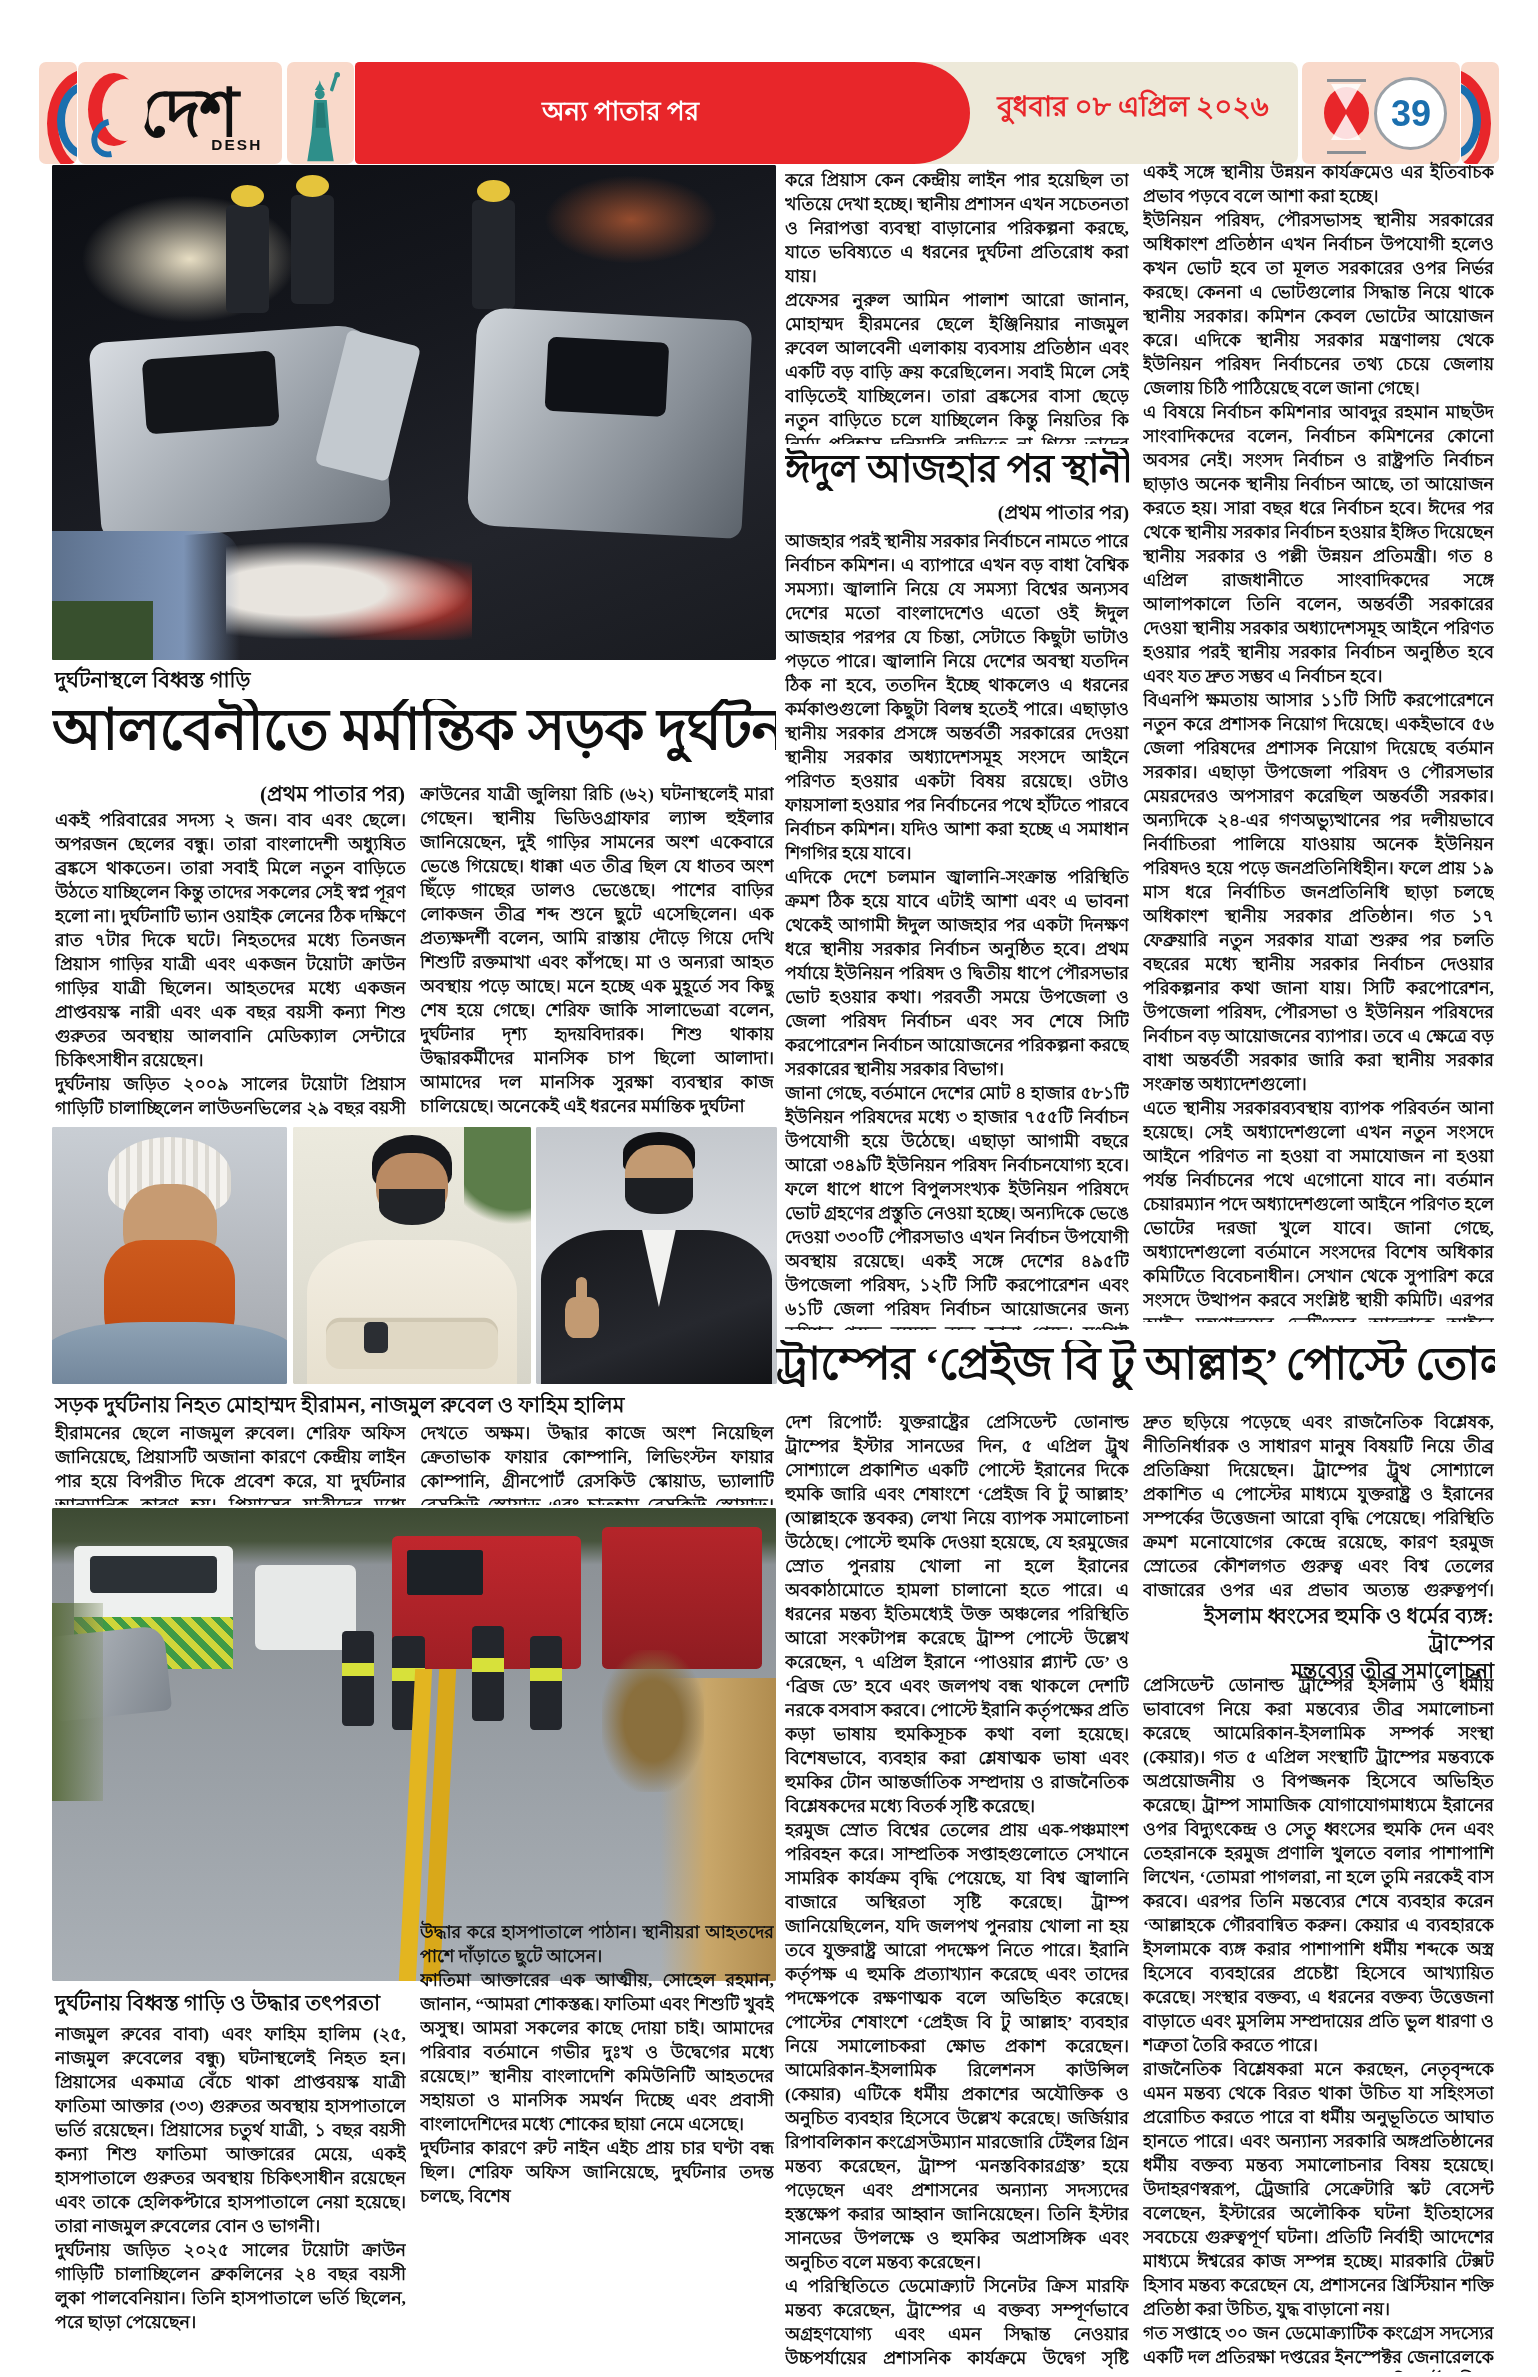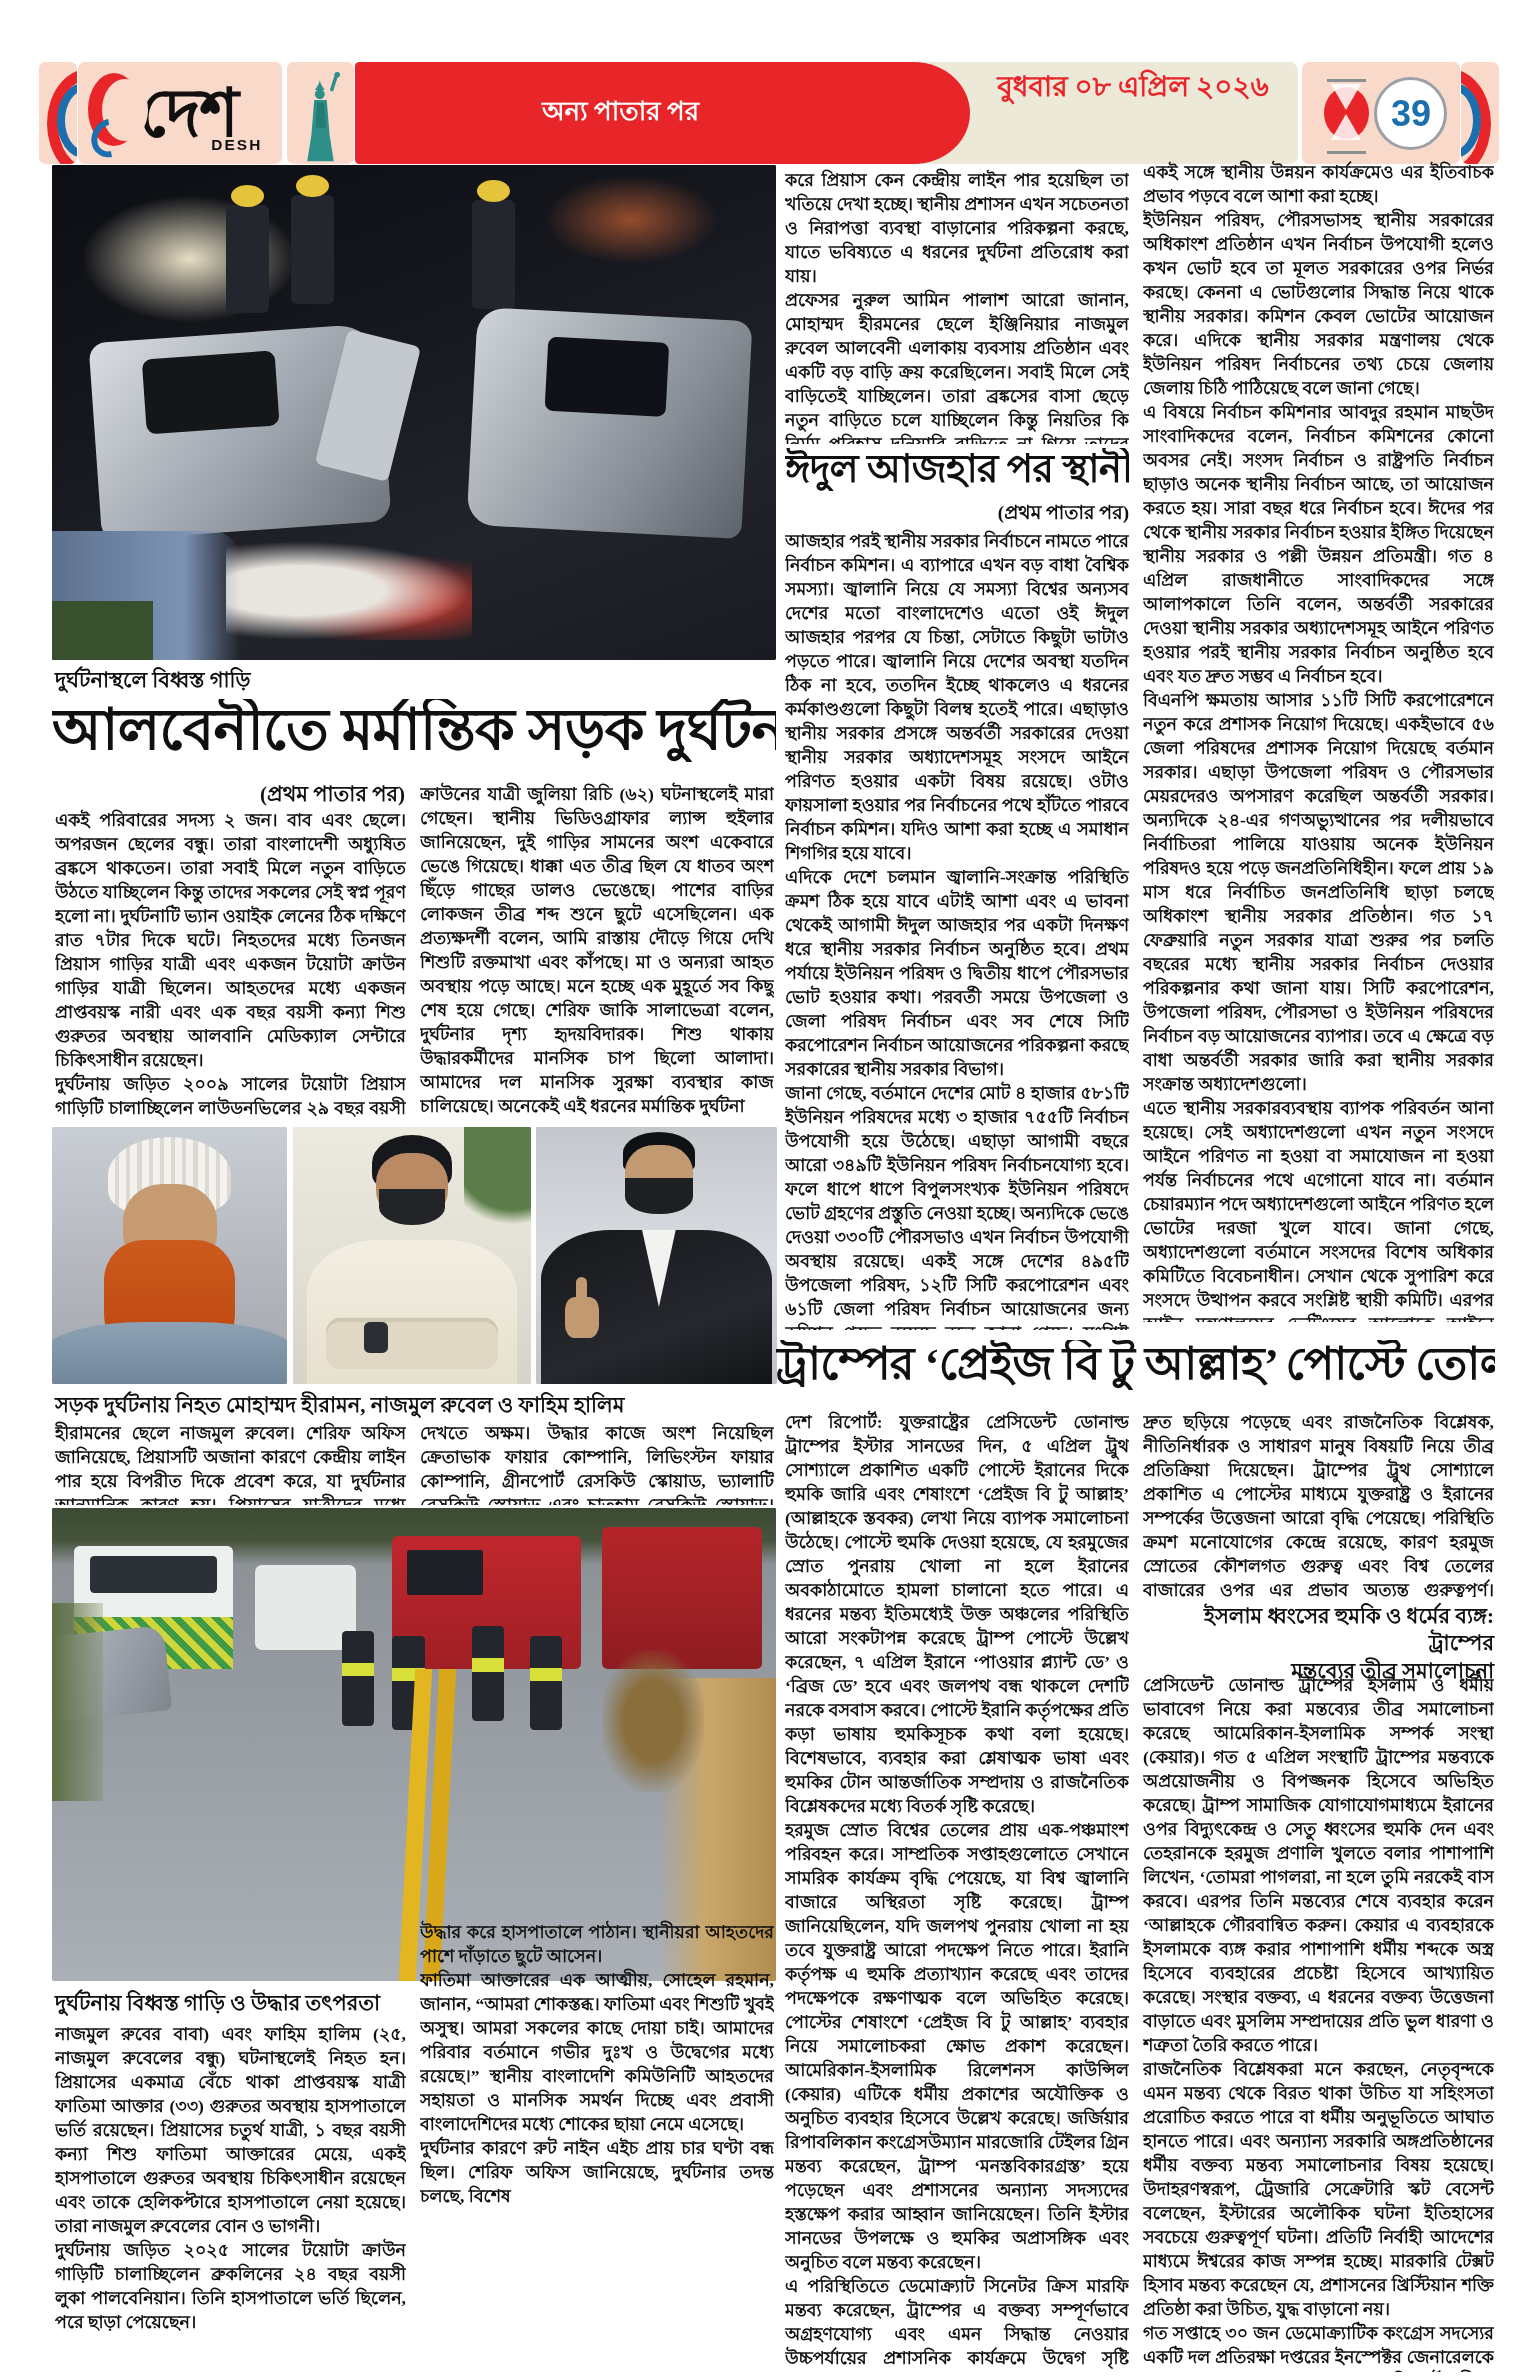--- a/index.html
+++ b/index.html
@@ -21,21 +21,21 @@
   .logo-bn{font-size:67px;font-weight:700;letter-spacing:-1.4px;line-height:1;margin-left:16px;}
   .logo-en{position:absolute;right:19.6px;bottom:9.8px;font-size:15.4px;font-weight:800;letter-spacing:2.1px;font-family:"Liberation Sans",sans-serif;}
   .statue-box{left:287px;top:62px;width:67px;height:102px;display:flex;align-items:flex-end;justify-content:center;}
   .date-panel{left:355px;top:62px;width:943px;height:102px;background:#ede9d9;border-radius:8.4px;}
   .red-banner{left:355px;top:62px;width:615px;height:102px;background:#e8262a;
               border-radius:8.4px 112px 112px 8.4px / 8.4px 102px 102px 8.4px;
               display:flex;align-items:center;justify-content:center;}
   .banner-text{color:#ffffff;font-size:26px;font-weight:800;padding-right:84px;}
   .date-wrap{left:979px;top:70px;width:308px;height:85px;text-align:center;}
   .date-en{font-size:29px;font-weight:800;color:#1c5c34;font-family:"Liberation Sans",sans-serif;line-height:1.2;}
-  .date-bn{font-size:28px;font-weight:800;color:#e8262a;line-height:1.2;}
+  .date-bn{font-size:28px;font-weight:800;color:#e8262a;line-height:1.2;margin-top:20px;}
   .pageno-box{left:1302px;top:62px;width:158px;height:102px;}
   .hourglass{position:absolute;left:15.4px;top:12.6px;width:59px;height:77px;}
   .hg-disc{position:absolute;left:7px;top:12.6px;width:45px;height:52px;border-radius:50%;background:#e8262a;}
   .hg-frame{position:absolute;left:9.8px;top:4.2px;width:39px;height:69px;border:3.5px solid #8a8f94;border-left:none;border-right:none;}
   .hg-tri-t{position:absolute;left:14px;top:9.8px;width:0;height:0;border-left:15.4px solid transparent;border-right:15.4px solid transparent;border-top:26.6px solid rgba(255,255,255,.85);}
   .hg-tri-b{position:absolute;left:14px;top:39px;width:0;height:0;border-left:15.4px solid transparent;border-right:15.4px solid transparent;border-bottom:26.6px solid rgba(255,255,255,.85);}
   .pageno-circle{position:absolute;right:12.6px;top:15.4px;width:67px;height:67px;border-radius:50%;background:#ffffff;
                  border:3.5px solid #9aa0a6;display:flex;align-items:center;justify-content:center;}
   .pageno{font-size:36px;font-weight:800;color:#1b6fae;font-family:"Liberation Sans",sans-serif;}
   

